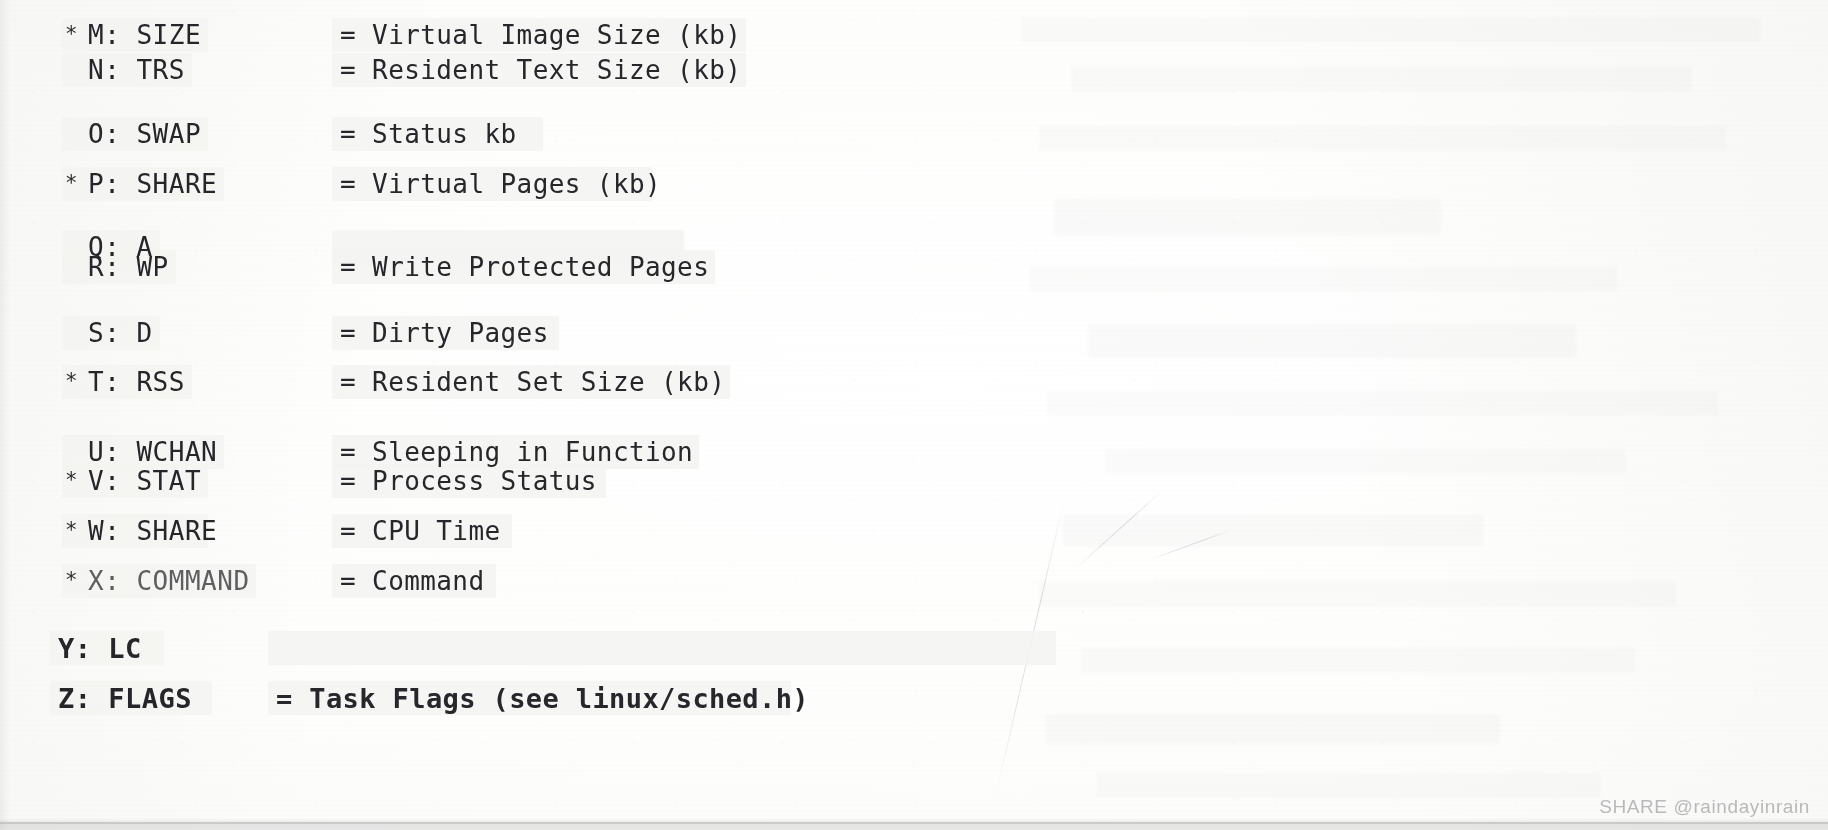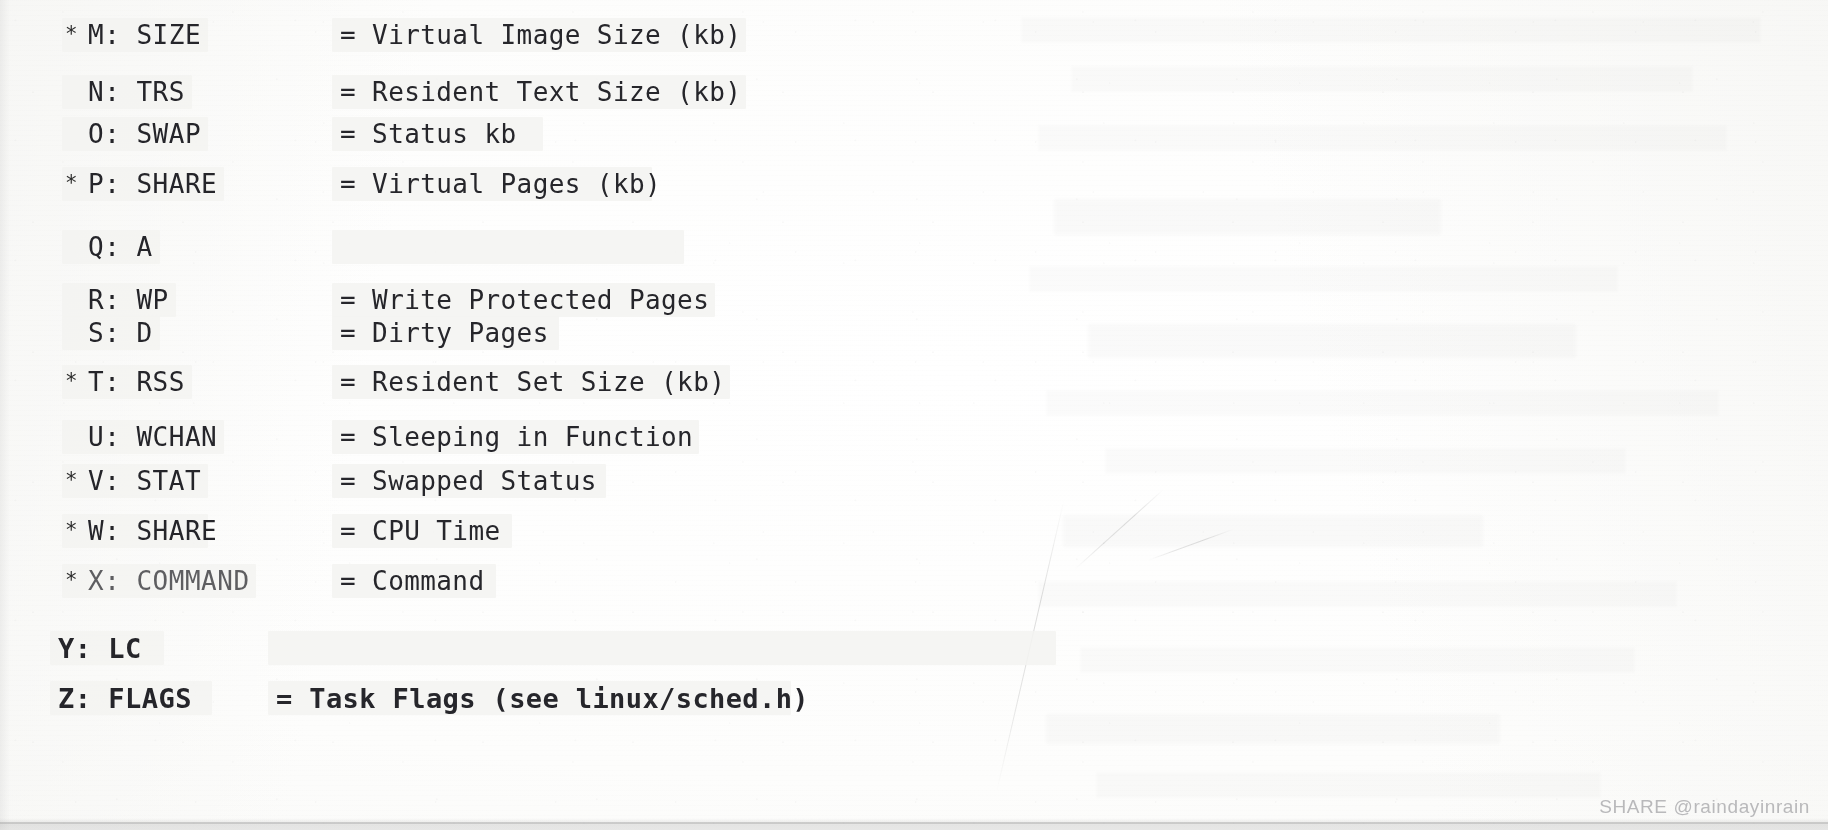--- a/index.html
+++ b/index.html
@@ -246,21 +246,21 @@
   <div class="grain"></div>
 
   <div class="field-list" id="field-list">
       <div class="field-row" style="top: 10px;">
         <div class="ink-halo" style="left: 62px; top: 8px; width: 146px; height: 34px;"></div>
         <div class="ink-halo" style="left: 332px; top: 8px; width: 414px; height: 34px;"></div>
         <span class="star">*</span>
         <span class="code">M: SIZE</span>
         <span class="desc">= Virtual Image Size (kb)</span>
       </div>
-      <div class="field-row" style="top: 67px;">
+      <div class="field-row" style="top: 45px;">
         <div class="ink-halo" style="left: 62px; top: 8px; width: 130px; height: 34px;"></div>
         <div class="ink-halo" style="left: 332px; top: 8px; width: 414px; height: 34px;"></div>
         <span class="code">N: TRS</span>
         <span class="desc">= Resident Text Size (kb)</span>
       </div>
       <div class="field-row" style="top: 109.2px; padding-left: 28px;">
         <div class="ink-halo" style="left: 62px; top: 8px; width: 146px; height: 34px;"></div>
         <div class="ink-halo" style="left: 332px; top: 8px; width: 211.2px; height: 34px;"></div>
         <span class="code">O: SWAP</span>
         <span class="desc">= Status kb</span>
@@ -270,51 +270,51 @@
         <div class="ink-halo" style="left: 332px; top: 8px; width: 320.4px; height: 34px;"></div>
         <span class="star">*</span>
         <span class="code">P: SHARE</span>
         <span class="desc">= Virtual Pages (kb)</span>
       </div>
       <div class="field-row" style="top: 222px;">
         <div class="ink-halo" style="left: 62px; top: 8px; width: 98px; height: 34px;"></div>
         <div class="ink-halo" style="left: 332px; top: 8px; width: 351.6px; height: 34px;"></div>
         <span class="code">Q: A</span>
       </div>
-      <div class="field-row" style="top: 275px;">
+      <div class="field-row" style="top: 242px;">
         <div class="ink-halo" style="left: 62px; top: 8px; width: 114px; height: 34px;"></div>
         <div class="ink-halo" style="left: 332px; top: 8px; width: 382.8px; height: 34px;"></div>
         <span class="code">R: WP</span>
         <span class="desc">= Write Protected Pages</span>
       </div>
       <div class="field-row" style="top: 307.6px;">
         <div class="ink-halo" style="left: 62px; top: 8px; width: 98px; height: 34px;"></div>
         <div class="ink-halo" style="left: 332px; top: 8px; width: 226.8px; height: 34px;"></div>
         <span class="code">S: D</span>
         <span class="desc">= Dirty Pages</span>
       </div>
       <div class="field-row" style="top: 357.2px;">
         <div class="ink-halo" style="left: 62px; top: 8px; width: 130px; height: 34px;"></div>
         <div class="ink-halo" style="left: 332px; top: 8px; width: 398.4px; height: 34px;"></div>
         <span class="star">*</span>
         <span class="code">T: RSS</span>
         <span class="desc">= Resident Set Size (kb)</span>
       </div>
-      <div class="field-row" style="top: 412px;">
+      <div class="field-row" style="top: 427px;">
         <div class="ink-halo" style="left: 62px; top: 8px; width: 162px; height: 34px;"></div>
         <div class="ink-halo" style="left: 332px; top: 8px; width: 367.2px; height: 34px;"></div>
         <span class="code">U: WCHAN</span>
         <span class="desc">= Sleeping in Function</span>
       </div>
       <div class="field-row" style="top: 456.4px;">
         <div class="ink-halo" style="left: 62px; top: 8px; width: 146px; height: 34px;"></div>
         <div class="ink-halo" style="left: 332px; top: 8px; width: 273.6px; height: 34px;"></div>
         <span class="star">*</span>
         <span class="code">V: STAT</span>
-        <span class="desc">= Swapped Status</span>
+        <span class="desc">= Process Status</span>
       </div>
       <div class="field-row" style="top: 506px;">
         <div class="ink-halo" style="left: 62px; top: 8px; width: 146px; height: 34px;"></div>
         <div class="ink-halo" style="left: 332px; top: 8px; width: 180px; height: 34px;"></div>
         <span class="star">*</span>
         <span class="code">W: SHARE</span>
         <span class="desc">= CPU Time</span>
       </div>
       <div class="field-row" style="top: 555.6px;">
         <div class="ink-halo" style="left: 62px; top: 8px; width: 194px; height: 34px;"></div>

